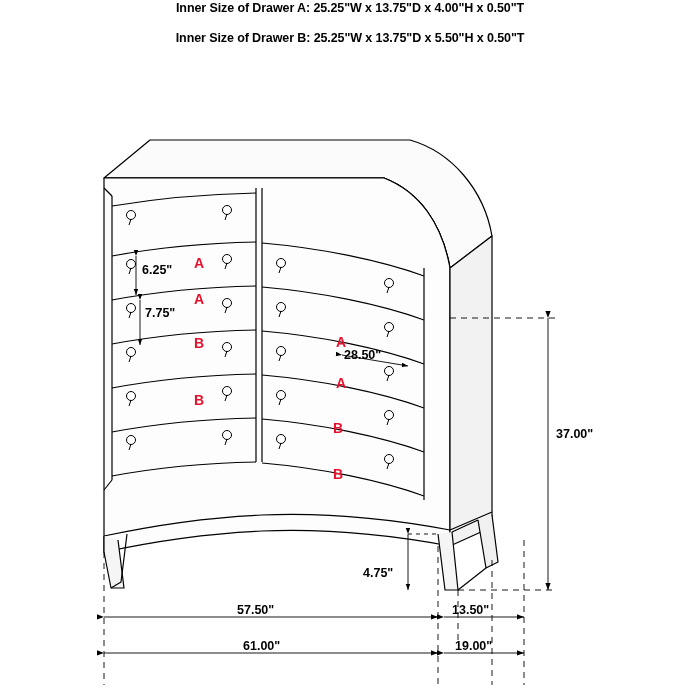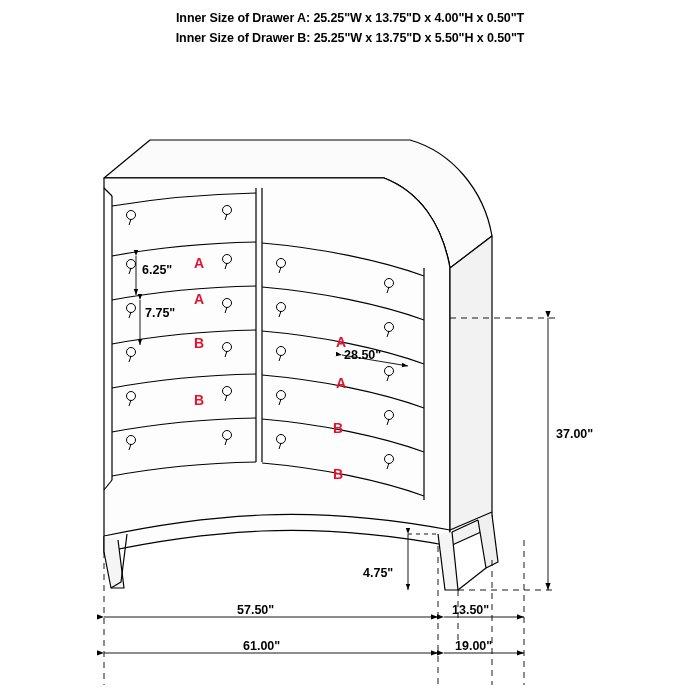--- a/index.html
+++ b/index.html
@@ -18,21 +18,21 @@
   .hdr {
     position: absolute;
     left: 0;
     width: 700px;
     text-align: center;
     font-size: 12.5px;
     font-weight: bold;
     color: #000000;
     letter-spacing: -0.1px;
   }
-  #hdr1 { top: 11px; }
+  #hdr1 { top: 1px; }
   #hdr2 { top: 31px; }
 
   svg.layer {
     position: absolute;
     left: 0;
     top: 0;
     width: 700px;
     height: 700px;
   }
 

